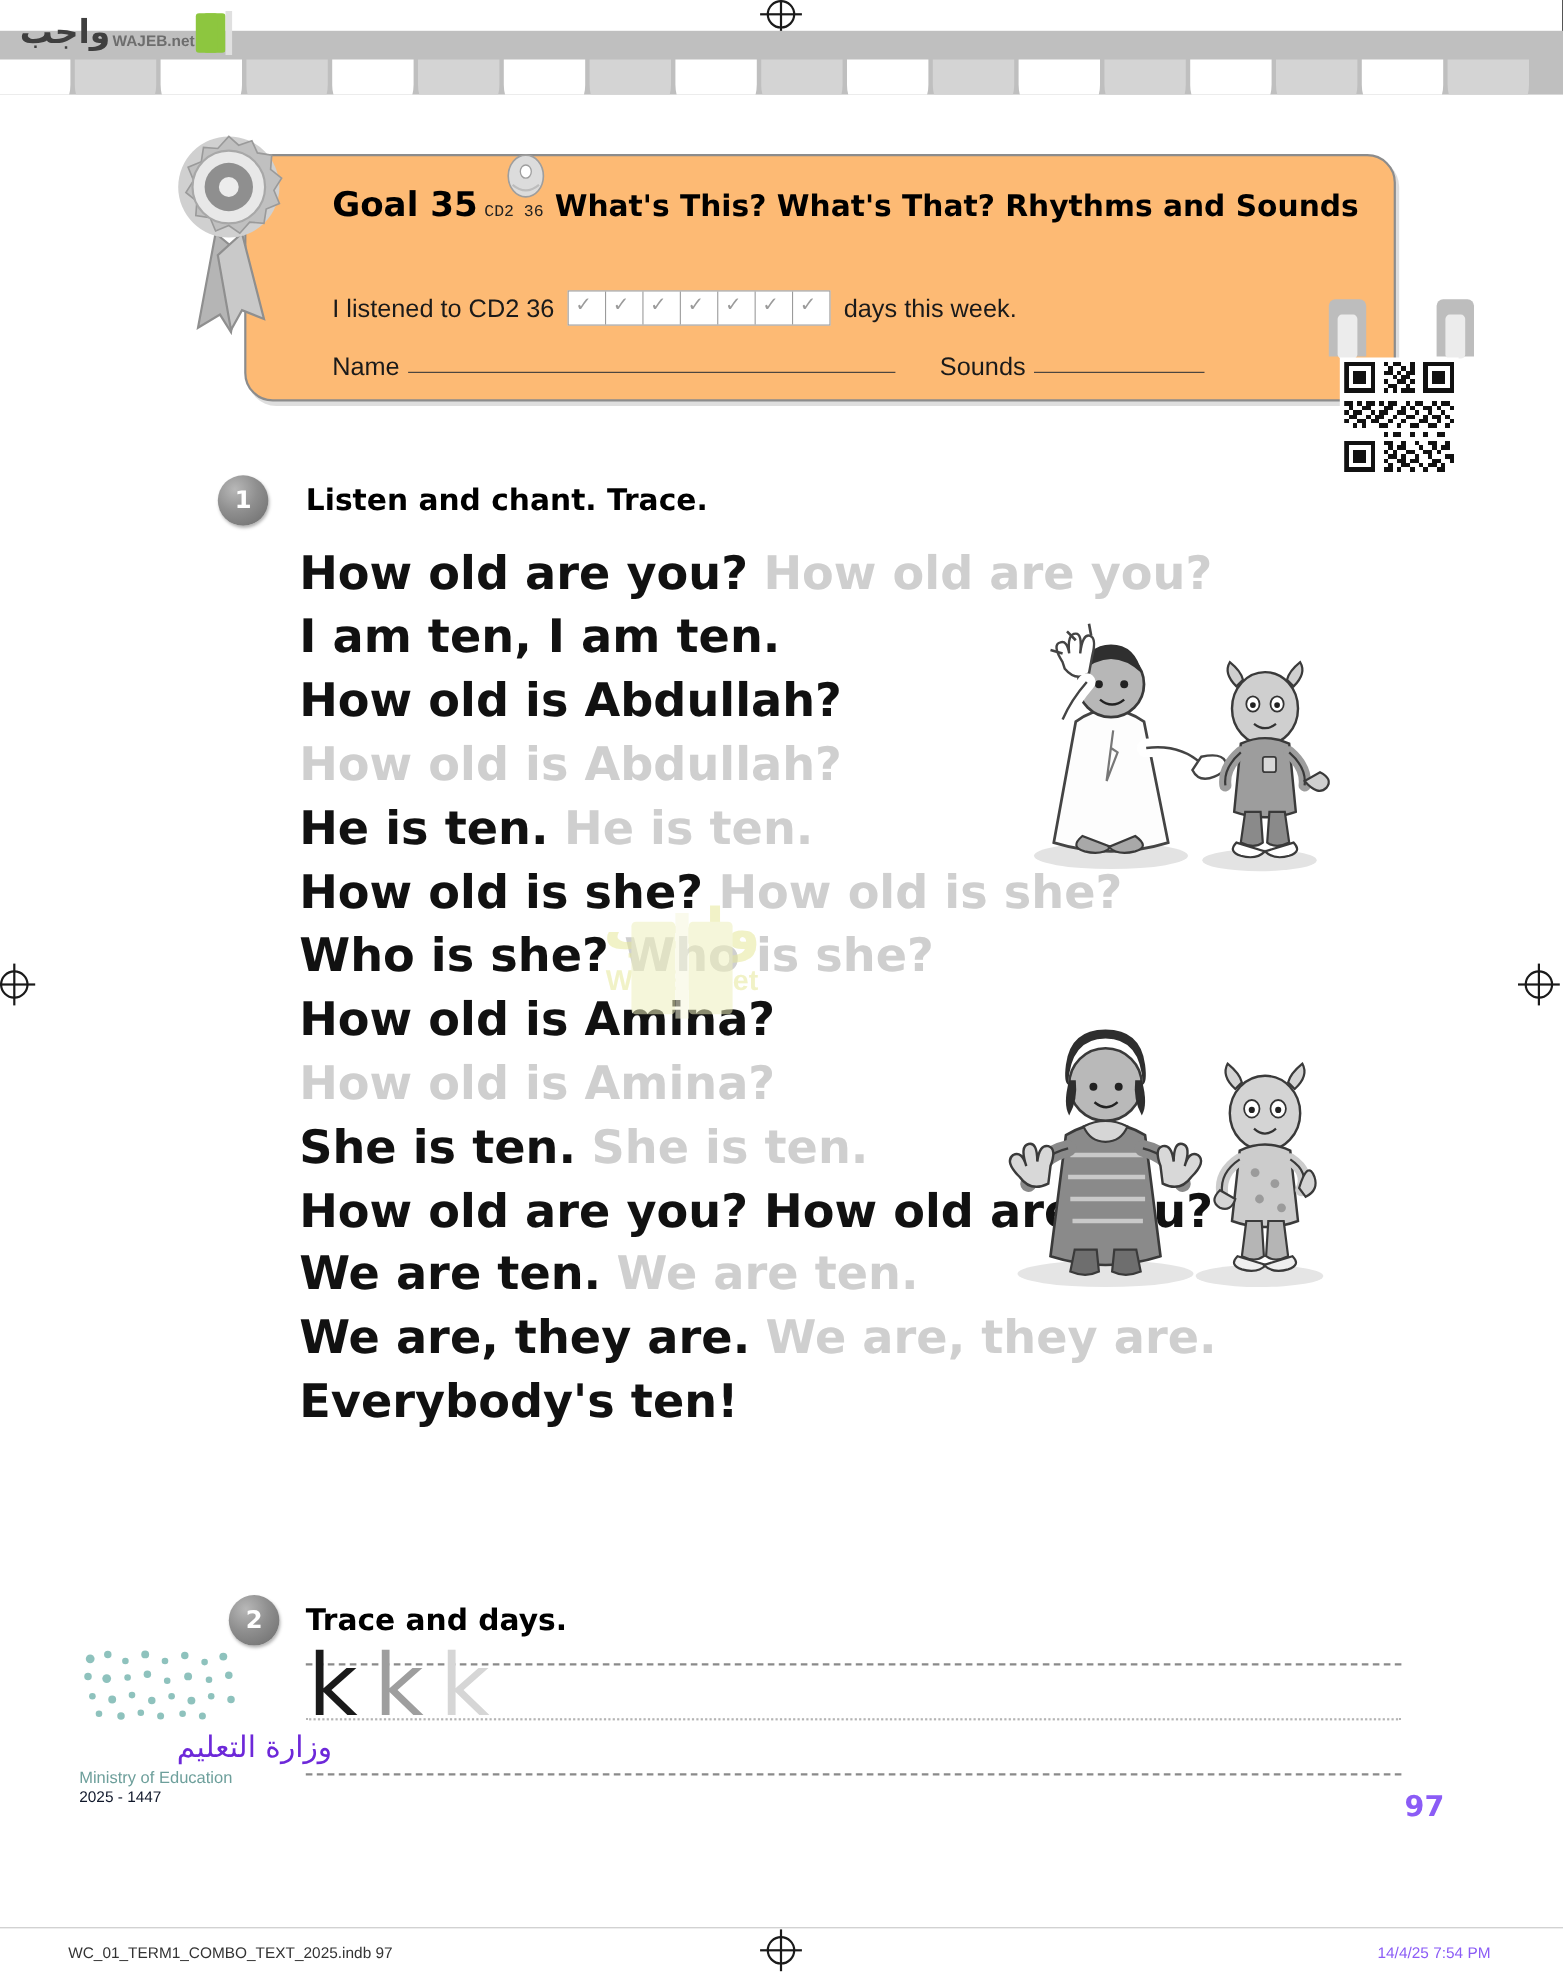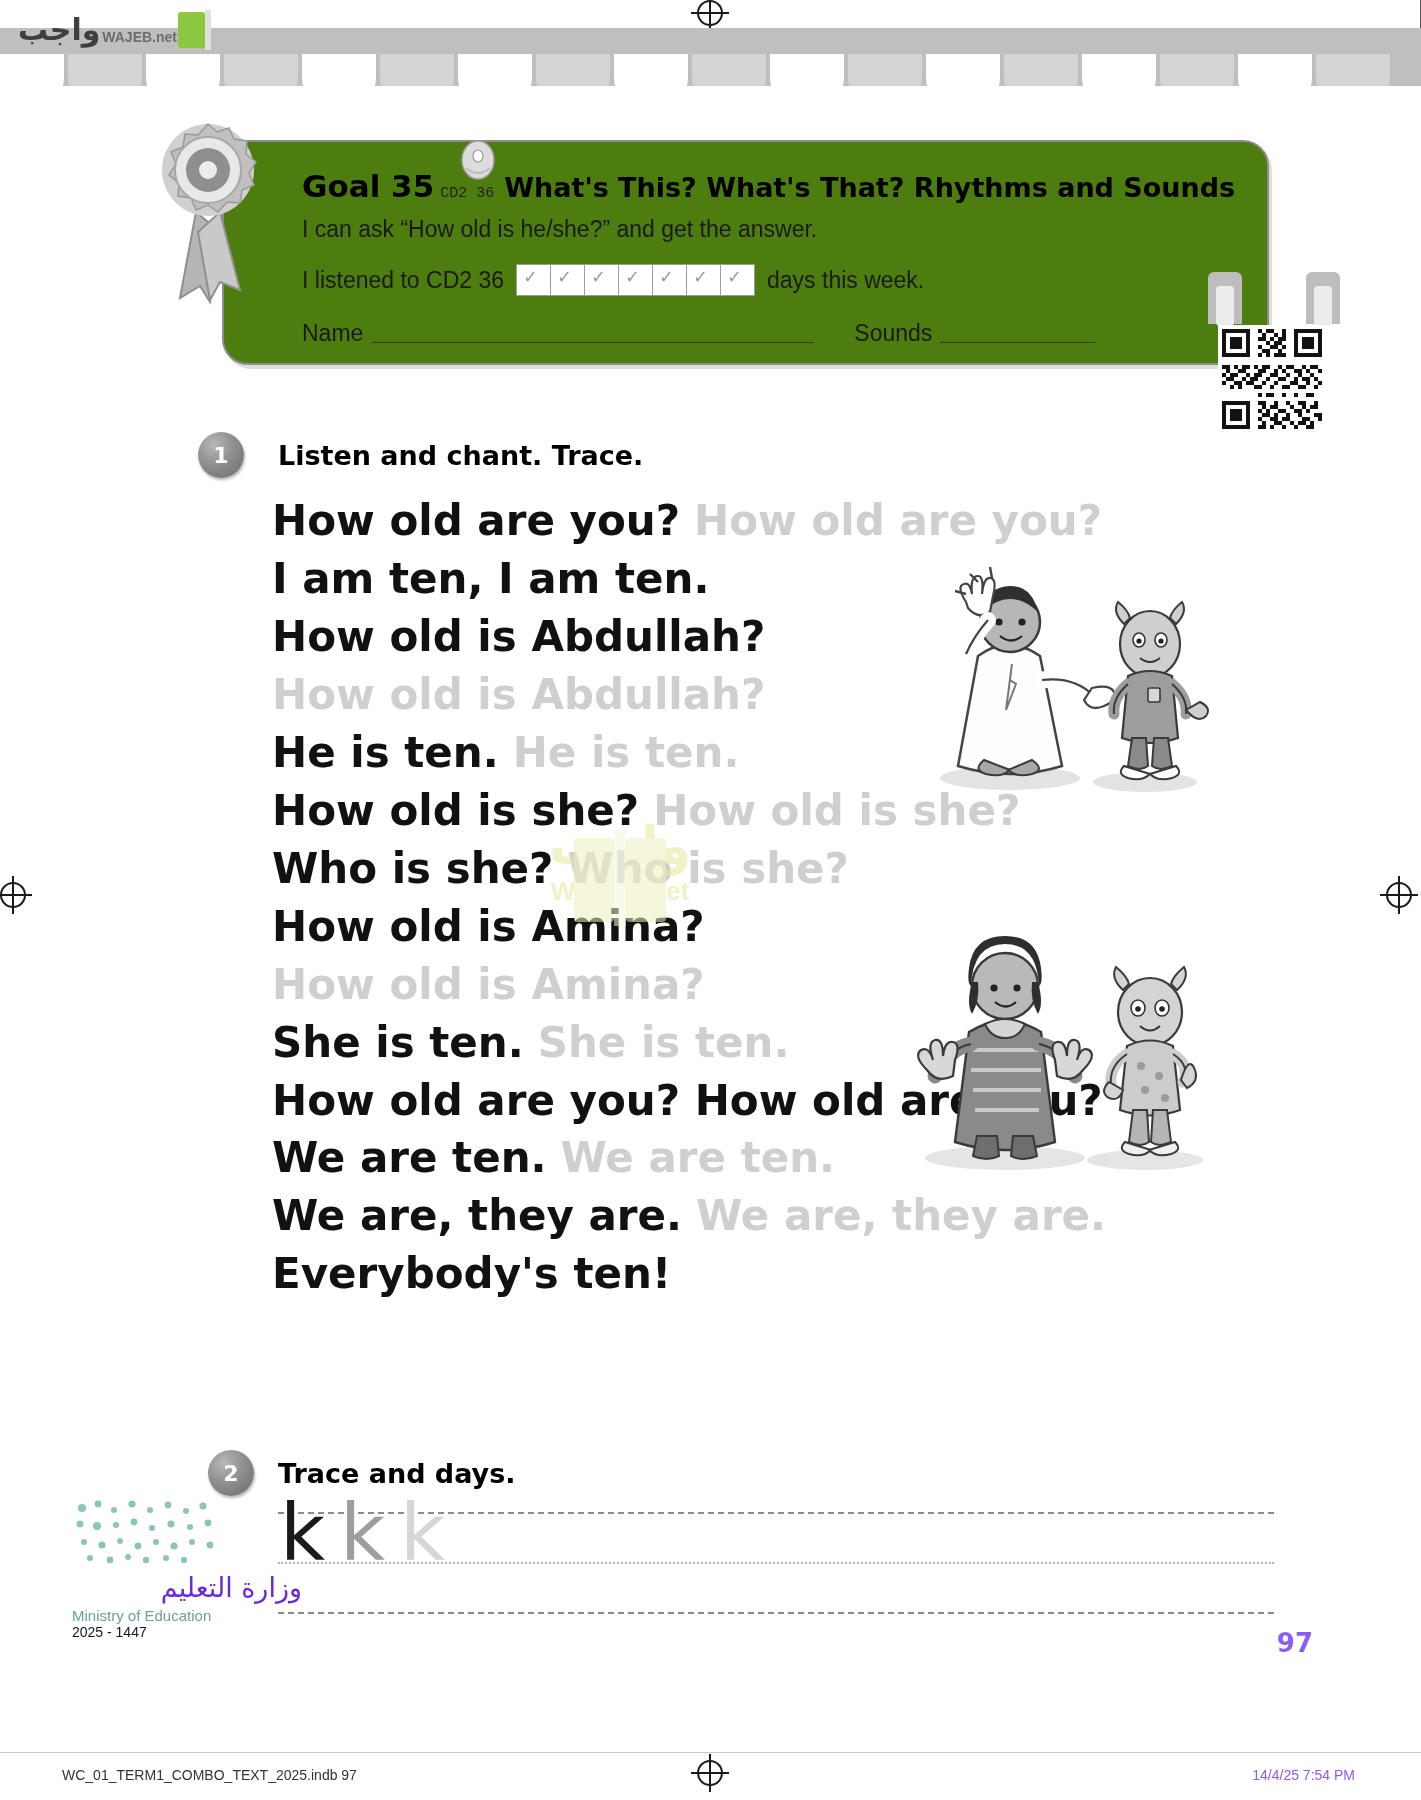--- a/index.html
+++ b/index.html
@@ -107,21 +107,21 @@
     position: absolute; left: 20px; top: 0;
     width: 6px; height: 40px; background: #e0e0e0;
   }
 
   
   .goal-panel {
     position: absolute;
     left: 222px; top: 140px;
     width: 1047px;
     height: 225px;
-    background: #4d7c0f;
+    background: #fdba74;
     border: 2px solid #8c8c8c;
     border-radius: 26px;
     box-sizing: border-box;
     box-shadow: 3px 4px 0 rgba(0,0,0,0.13);
   }
   .goal-title-row {
     position: absolute;
     left: 78px; top: 26px;
     display: flex;
     align-items: baseline;
@@ -148,21 +148,21 @@
   .goal-line {
     position: absolute;
     left: 78px;
     font-size: 23px;
     color: #1a1a1a;
     font-family: "Liberation Sans", sans-serif;
     white-space: nowrap;
   }
   .goal-line-1 { top: 74px; }
   .goal-line-2 { top: 122px; display: flex; align-items: center; }
-  .goal-line-3 { top: 178px; display: flex; align-items: center; }
+  .goal-line-3 { top: 178px; display: flex; align-items: flex-start; }
 
   .check-boxes {
     display: inline-flex;
     margin: 0 12px;
     border: 1px solid #9b9b9b;
     background: #fff;
   }
   .check-box {
     width: 33px; height: 30px;
     border-right: 1px solid #9b9b9b;
@@ -437,21 +437,20 @@
 </div>
 
 <div class="goal-panel">
 
   <div class="goal-title-row">
     <span class="goal-title">Goal 35</span>
     <span class="cd-label">CD2 36</span>
     <span class="goal-subject">What's This? What's That? Rhythms and Sounds</span>
   </div>
 
-  <div class="goal-line goal-line-1">I can ask “How old is he/she?” and get the answer.</div>
 
   <div class="goal-line goal-line-2">
     <span>I listened to CD2 36</span>
     <span class="check-boxes">
       <span class="check-box"></span>
       <span class="check-box"></span>
       <span class="check-box"></span>
       <span class="check-box"></span>
       <span class="check-box"></span>
       <span class="check-box"></span>

